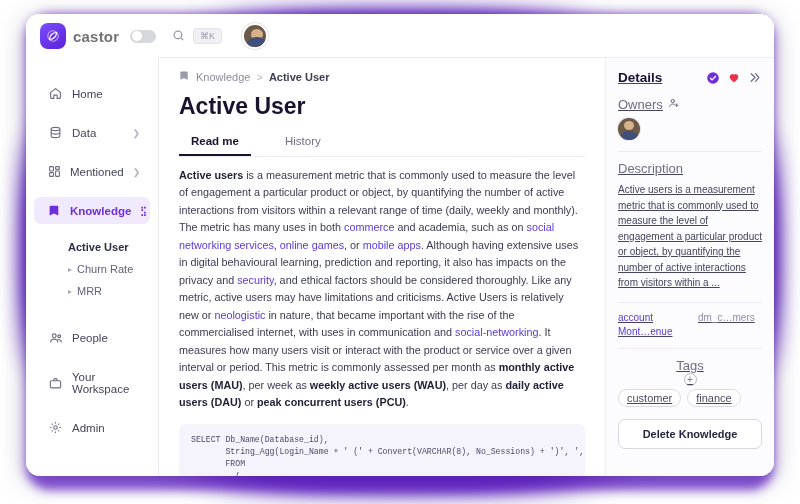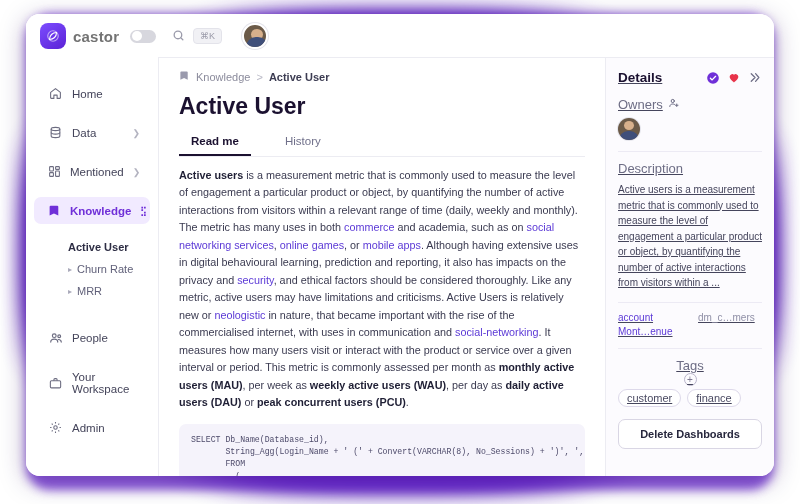--- a/index.html
+++ b/index.html
@@ -560,18 +560,18 @@
 
         <div class="tags-head">
           <span class="det-label" style="margin:0">Tags</span>
           <span class="plus-ic">+</span>
         </div>
         <div class="tag-list">
           <span class="tag">customer</span>
           <span class="tag">finance</span>
         </div>
 
-        <button class="del-btn">Delete Dashboards</button>
+        <button class="del-btn">Delete Knowledge</button>
       </div>
 
     </div>
   </div>
 </div>
 
 </body></html>

